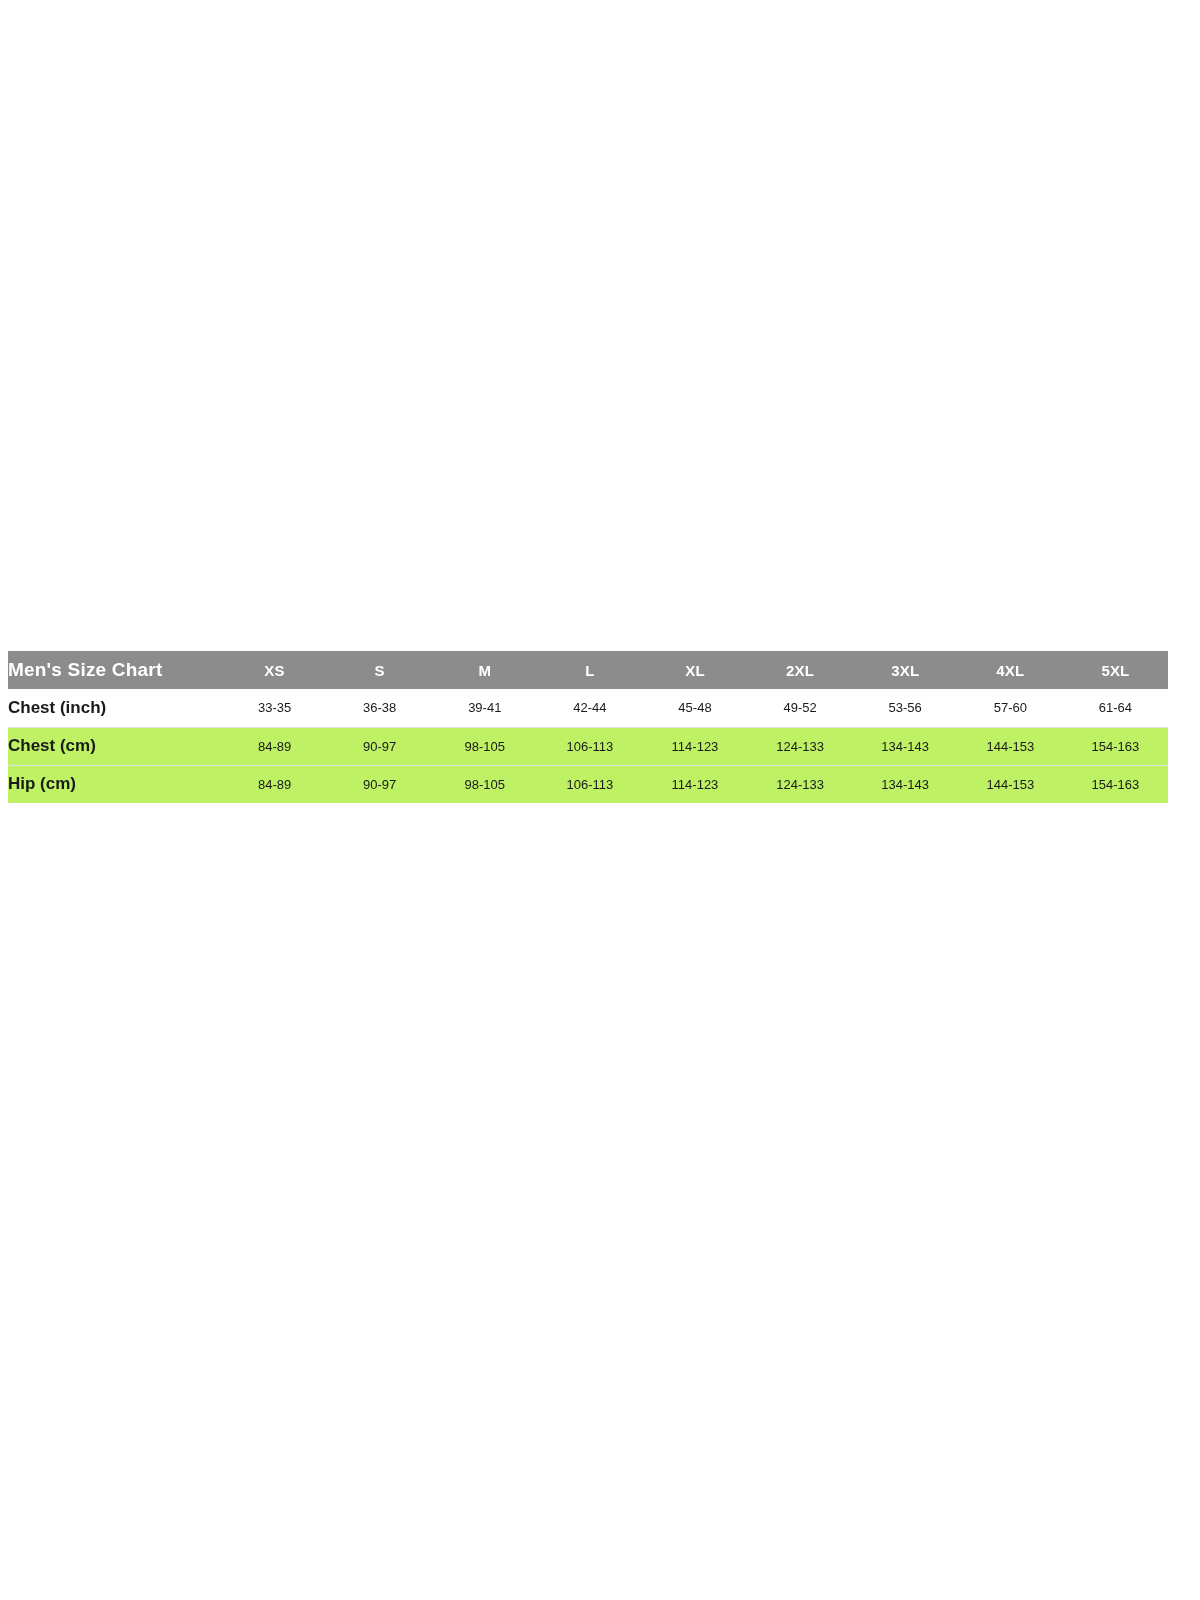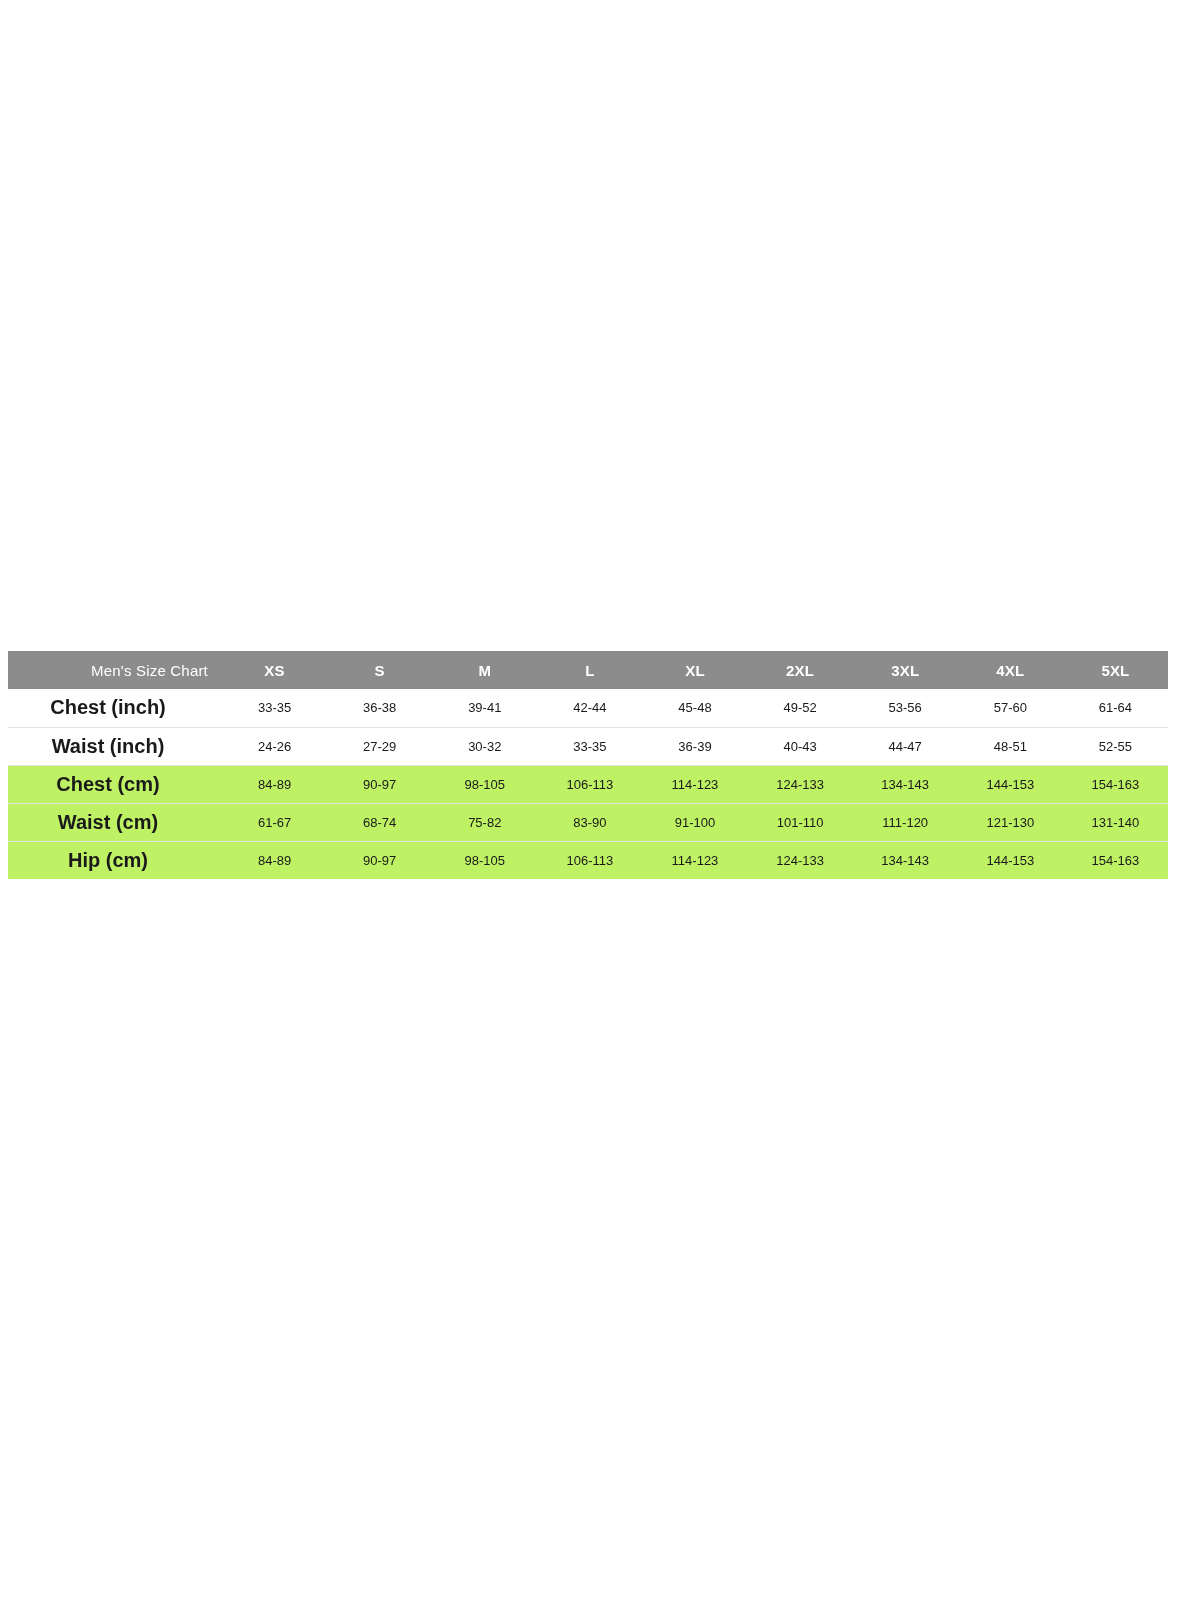--- a/index.html
+++ b/index.html
@@ -40,41 +40,41 @@
   }
   thead th {
     height: 38px;
     color: #ffffff;
     font-size: 15px;
     font-weight: 700;
     vertical-align: middle;
     letter-spacing: 0.2px;
   }
   thead th.corner {
-    text-align: right;
+    text-align: left;
     padding-right: 14px;
-    font-size: 15px;
-    font-weight: 400;
+    font-size: 19px;
+    font-weight: 700;
     width: 200px;
   }
 
   tbody tr {
     height: 38px;
   }
   tbody tr.band-light {
     background: #ffffff;
   }
   tbody tr.band-gray {
     background: #bef264;
   }
 
   tbody th.row-label {
-    text-align: center;
+    text-align: left;
     padding-right: 14px;
-    font-size: 20px;
+    font-size: 17px;
     font-weight: 700;
     color: #1a1a1a;
     width: 200px;
     vertical-align: middle;
     white-space: nowrap;
   }
 
   tbody td.val {
     text-align: center;
     font-size: 13px;
@@ -117,59 +117,35 @@
         <td class="val">36-38</td>
         <td class="val">39-41</td>
         <td class="val">42-44</td>
         <td class="val">45-48</td>
         <td class="val">49-52</td>
         <td class="val">53-56</td>
         <td class="val">57-60</td>
         <td class="val">61-64</td>
       </tr>
 
-      <tr class="band-light">
-        <th class="row-label">Waist (inch)</th>
-        <td class="val">24-26</td>
-        <td class="val">27-29</td>
-        <td class="val">30-32</td>
-        <td class="val">33-35</td>
-        <td class="val">36-39</td>
-        <td class="val">40-43</td>
-        <td class="val">44-47</td>
-        <td class="val">48-51</td>
-        <td class="val">52-55</td>
-      </tr>
 
 
       <tr class="band-gray">
         <th class="row-label">Chest (cm)</th>
         <td class="val">84-89</td>
         <td class="val">90-97</td>
         <td class="val">98-105</td>
         <td class="val">106-113</td>
         <td class="val">114-123</td>
         <td class="val">124-133</td>
         <td class="val">134-143</td>
         <td class="val">144-153</td>
         <td class="val">154-163</td>
       </tr>
 
-      <tr class="band-gray">
-        <th class="row-label">Waist (cm)</th>
-        <td class="val">61-67</td>
-        <td class="val">68-74</td>
-        <td class="val">75-82</td>
-        <td class="val">83-90</td>
-        <td class="val">91-100</td>
-        <td class="val">101-110</td>
-        <td class="val">111-120</td>
-        <td class="val">121-130</td>
-        <td class="val">131-140</td>
-      </tr>
 
       <tr class="band-gray">
         <th class="row-label">Hip (cm)</th>
         <td class="val">84-89</td>
         <td class="val">90-97</td>
         <td class="val">98-105</td>
         <td class="val">106-113</td>
         <td class="val">114-123</td>
         <td class="val">124-133</td>
         <td class="val">134-143</td>

